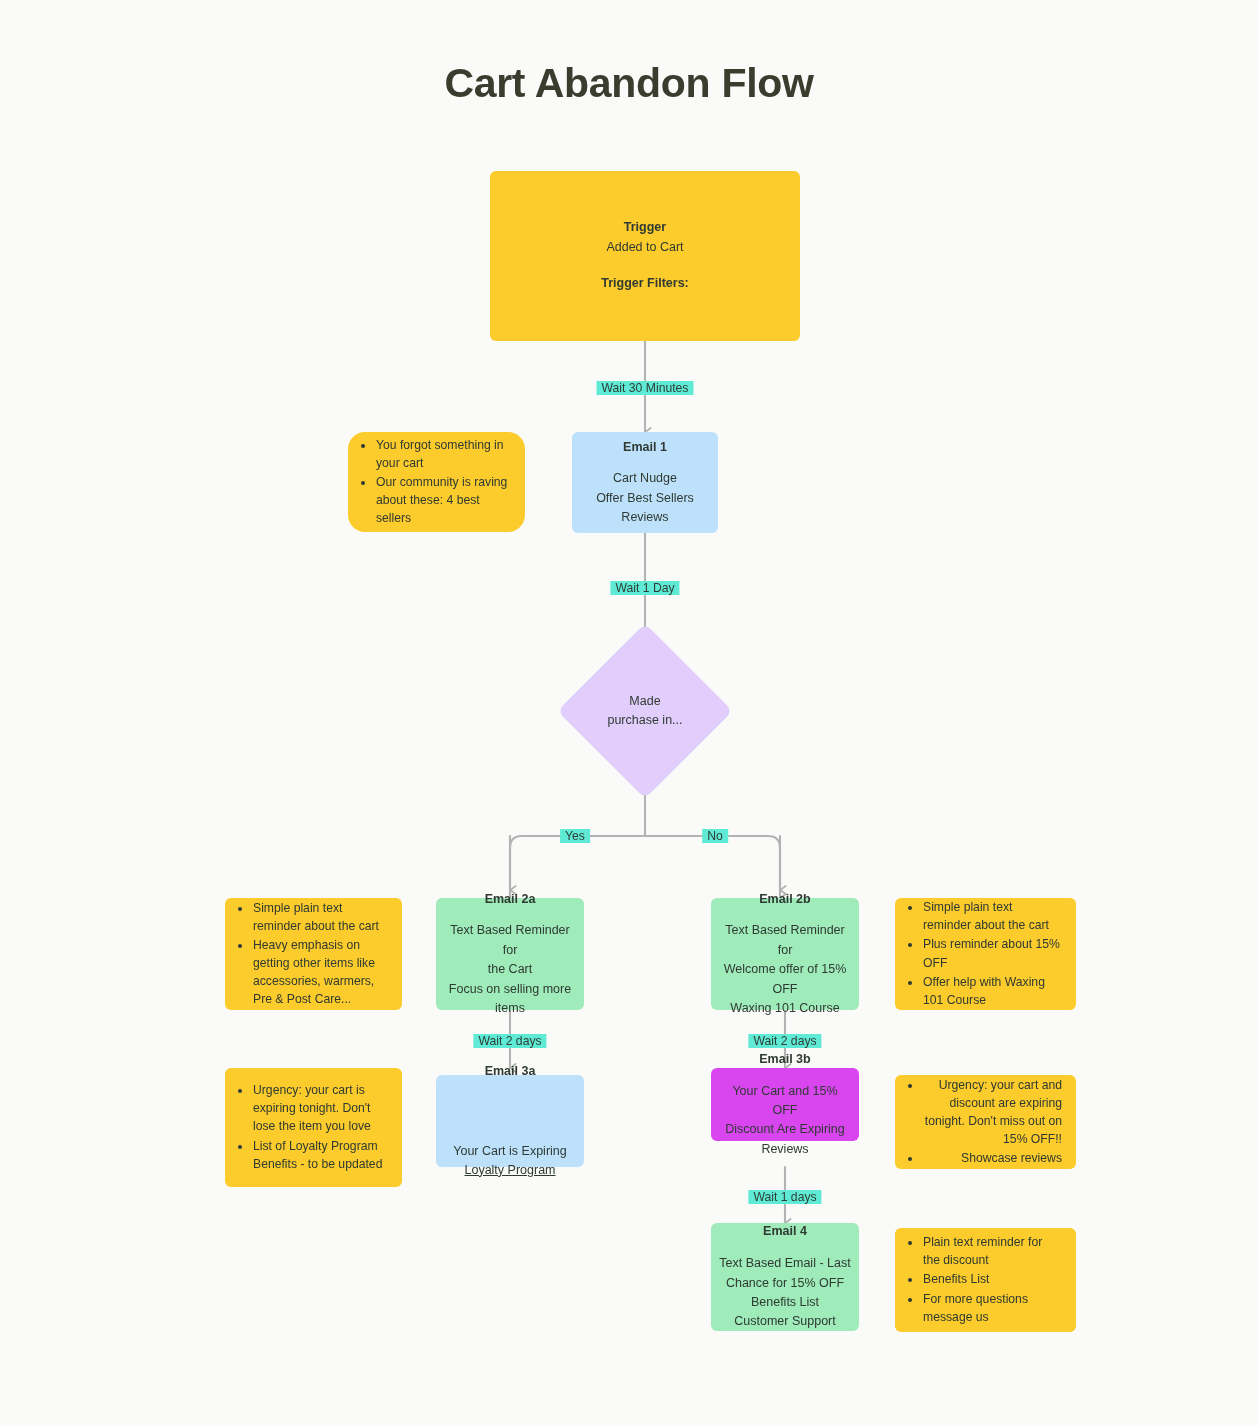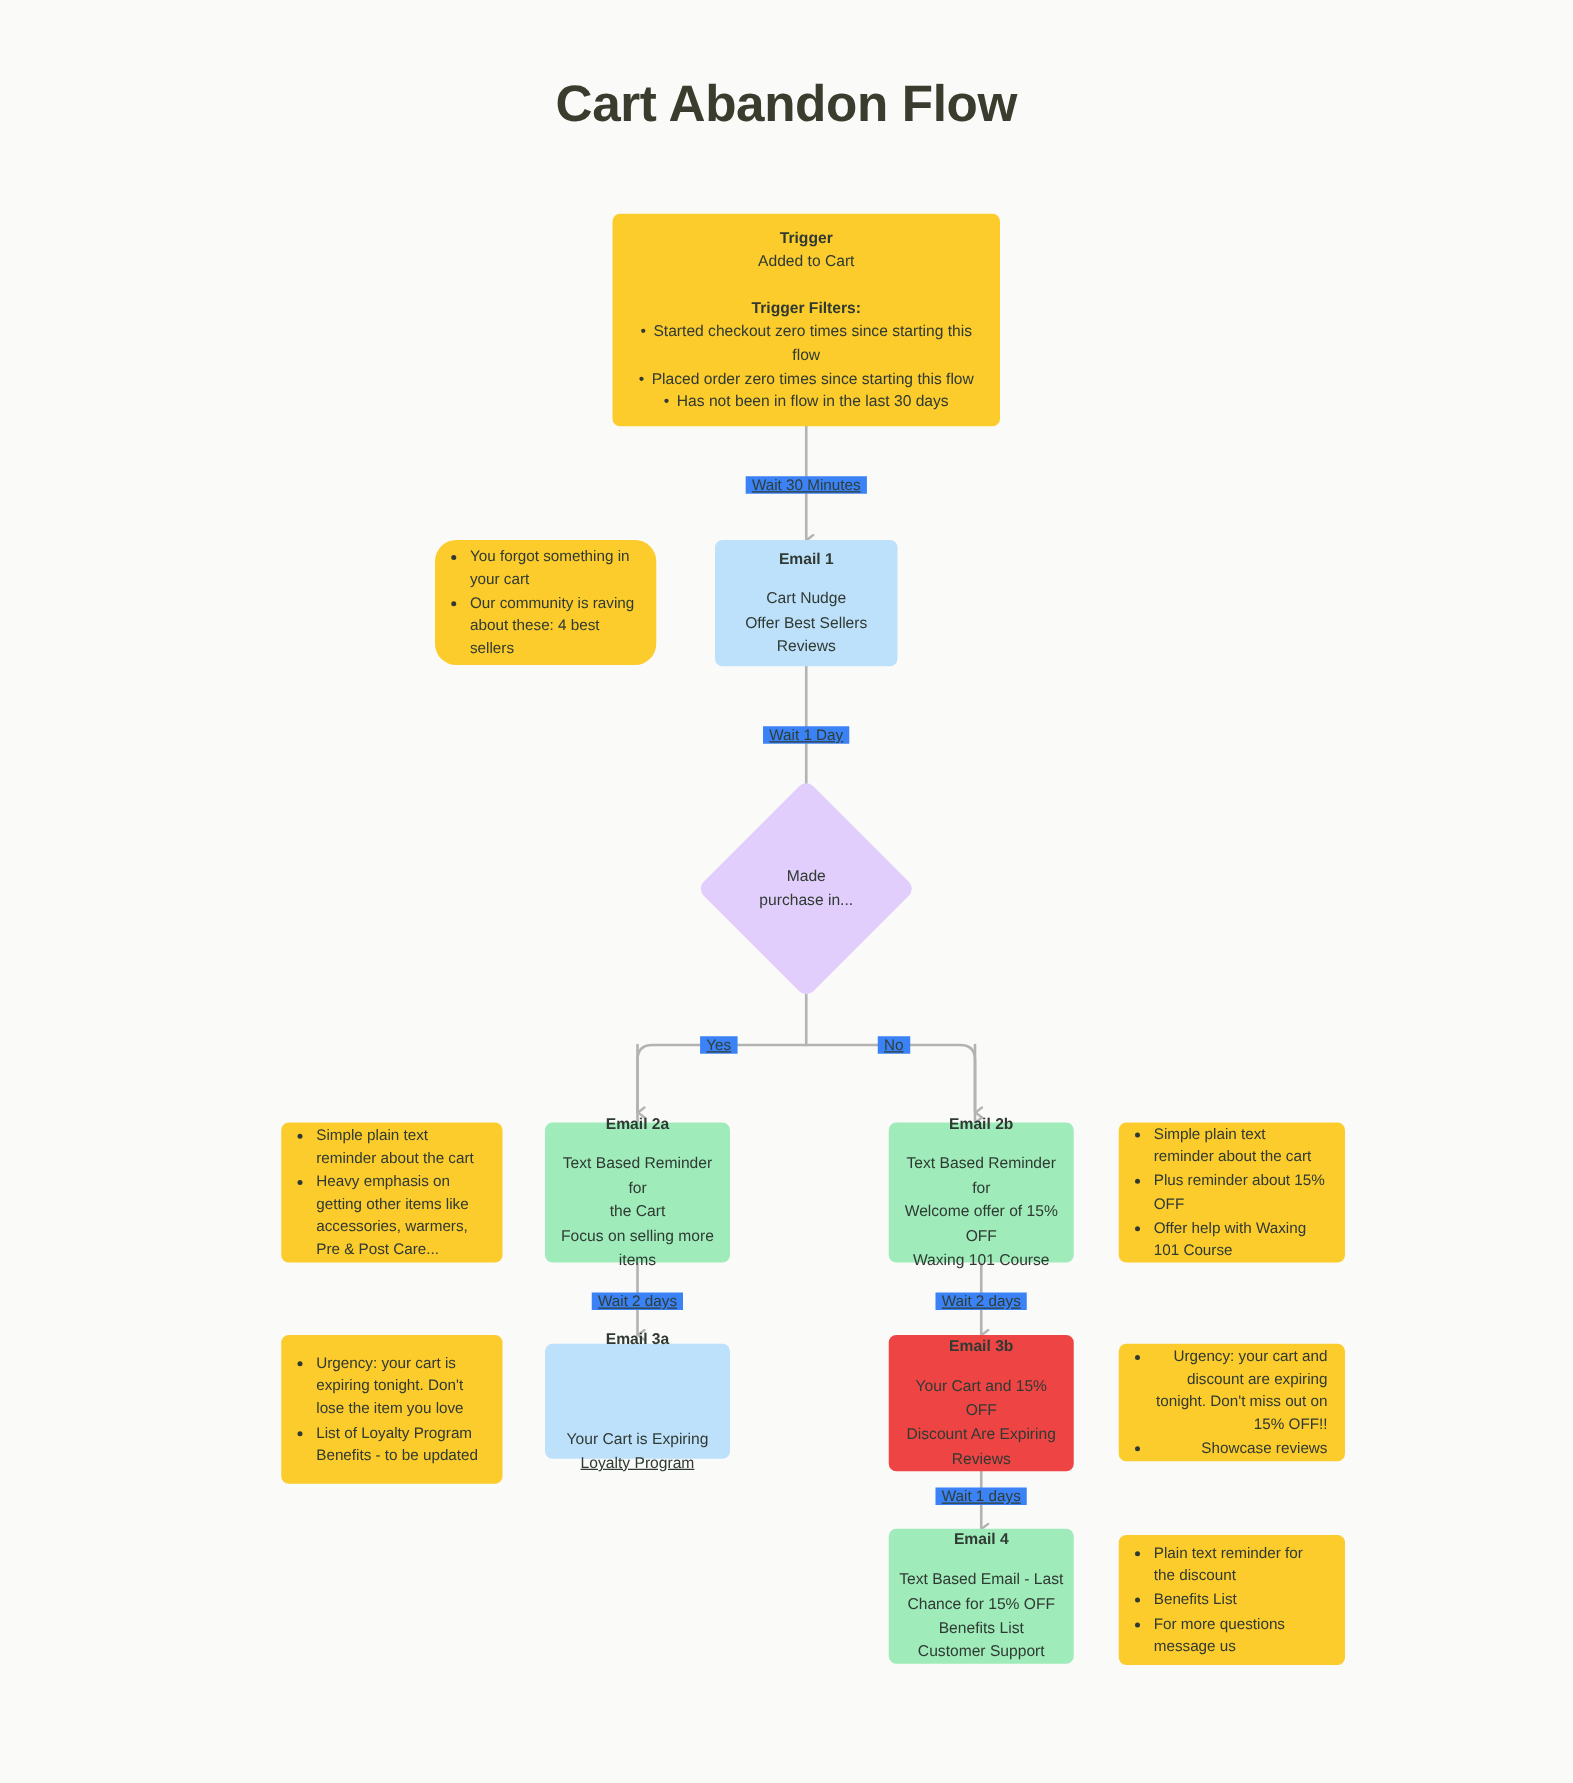--- a/index.html
+++ b/index.html
@@ -108,25 +108,24 @@
     align-items: center;
     justify-content: center;
     text-align: center;
     font-size: 12.5px;
     line-height: 1.55;
   }
   .edge-label {
     position: absolute;
     font-size: 12.2px;
     color: #2F3E36;
-    background: #3b82f6;
+    background: #5eead4;
     padding: 0 5px;
     white-space: nowrap;
     transform: translateX(-50%);
-    text-decoration: underline;
   }
   .page-title {
     position: absolute;
     left: 0;
     top: 60px;
     width: 1258px;
     text-align: center;
     font-size: 41px;
     font-weight: bold;
     color: #3A3D2E;
@@ -162,25 +161,20 @@
       <path d="M785,1010 L785,1068" marker-end="url(#arr)"></path>
 
       <path d="M785,1167 L785,1223" marker-end="url(#arr)"></path>
     </g>
   </svg>
 
   <div class="node trigger-box" style="left:490px; top:171px; width:310px; height:170px;">
     <div class="t-title">Trigger</div>
     <div class="t-sub">Added to Cart</div>
     <div class="t-filters">Trigger Filters:</div>
-    <ul>
-      <li>Started checkout zero times since starting this flow</li>
-      <li>Placed order zero times since starting this flow</li>
-      <li>Has not been in flow in the last 30 days</li>
-    </ul>
   </div>
 
   <div class="edge-label" style="left:645px; top:381px;">Wait 30 Minutes</div>
 
   <div class="note" style="left:348px; top:432px; width:177px; height:100px;border-radius:17px;">
     <ul>
       <li>You forgot something in your cart</li>
       <li>Our community is raving about these: 4 best sellers</li>
     </ul>
   </div>
@@ -256,21 +250,21 @@
 
   <div class="node center" style="left:436px; top:1075px; width:148px; height:92px; background:#BEE1FB; padding:10px 8px;gap:48px;">
     <div class="node-title">Email 3a</div>
     <div class="node-body">
       <span class="gap"></span>
       <div>Your Cart is Expiring</div>
       <div class="underline">Loyalty Program</div>
     </div>
   </div>
 
-  <div class="node center" style="left:711px; top:1068px; width:148px; height:109px; background:#ef4444; padding:10px 8px;">
+  <div class="node center" style="left:711px; top:1068px; width:148px; height:73px; background:#d946ef; padding:10px 8px;">
     <div class="node-title">Email 3b</div>
     <div class="node-body">
       <span class="gap"></span>
       <div>Your Cart and 15% OFF</div>
       <div>Discount Are Expiring</div>
       <div>Reviews</div>
     </div>
   </div>
 
   <div class="note" style="left:895px; top:1075px; width:181px; height:94px;text-align:right;">

